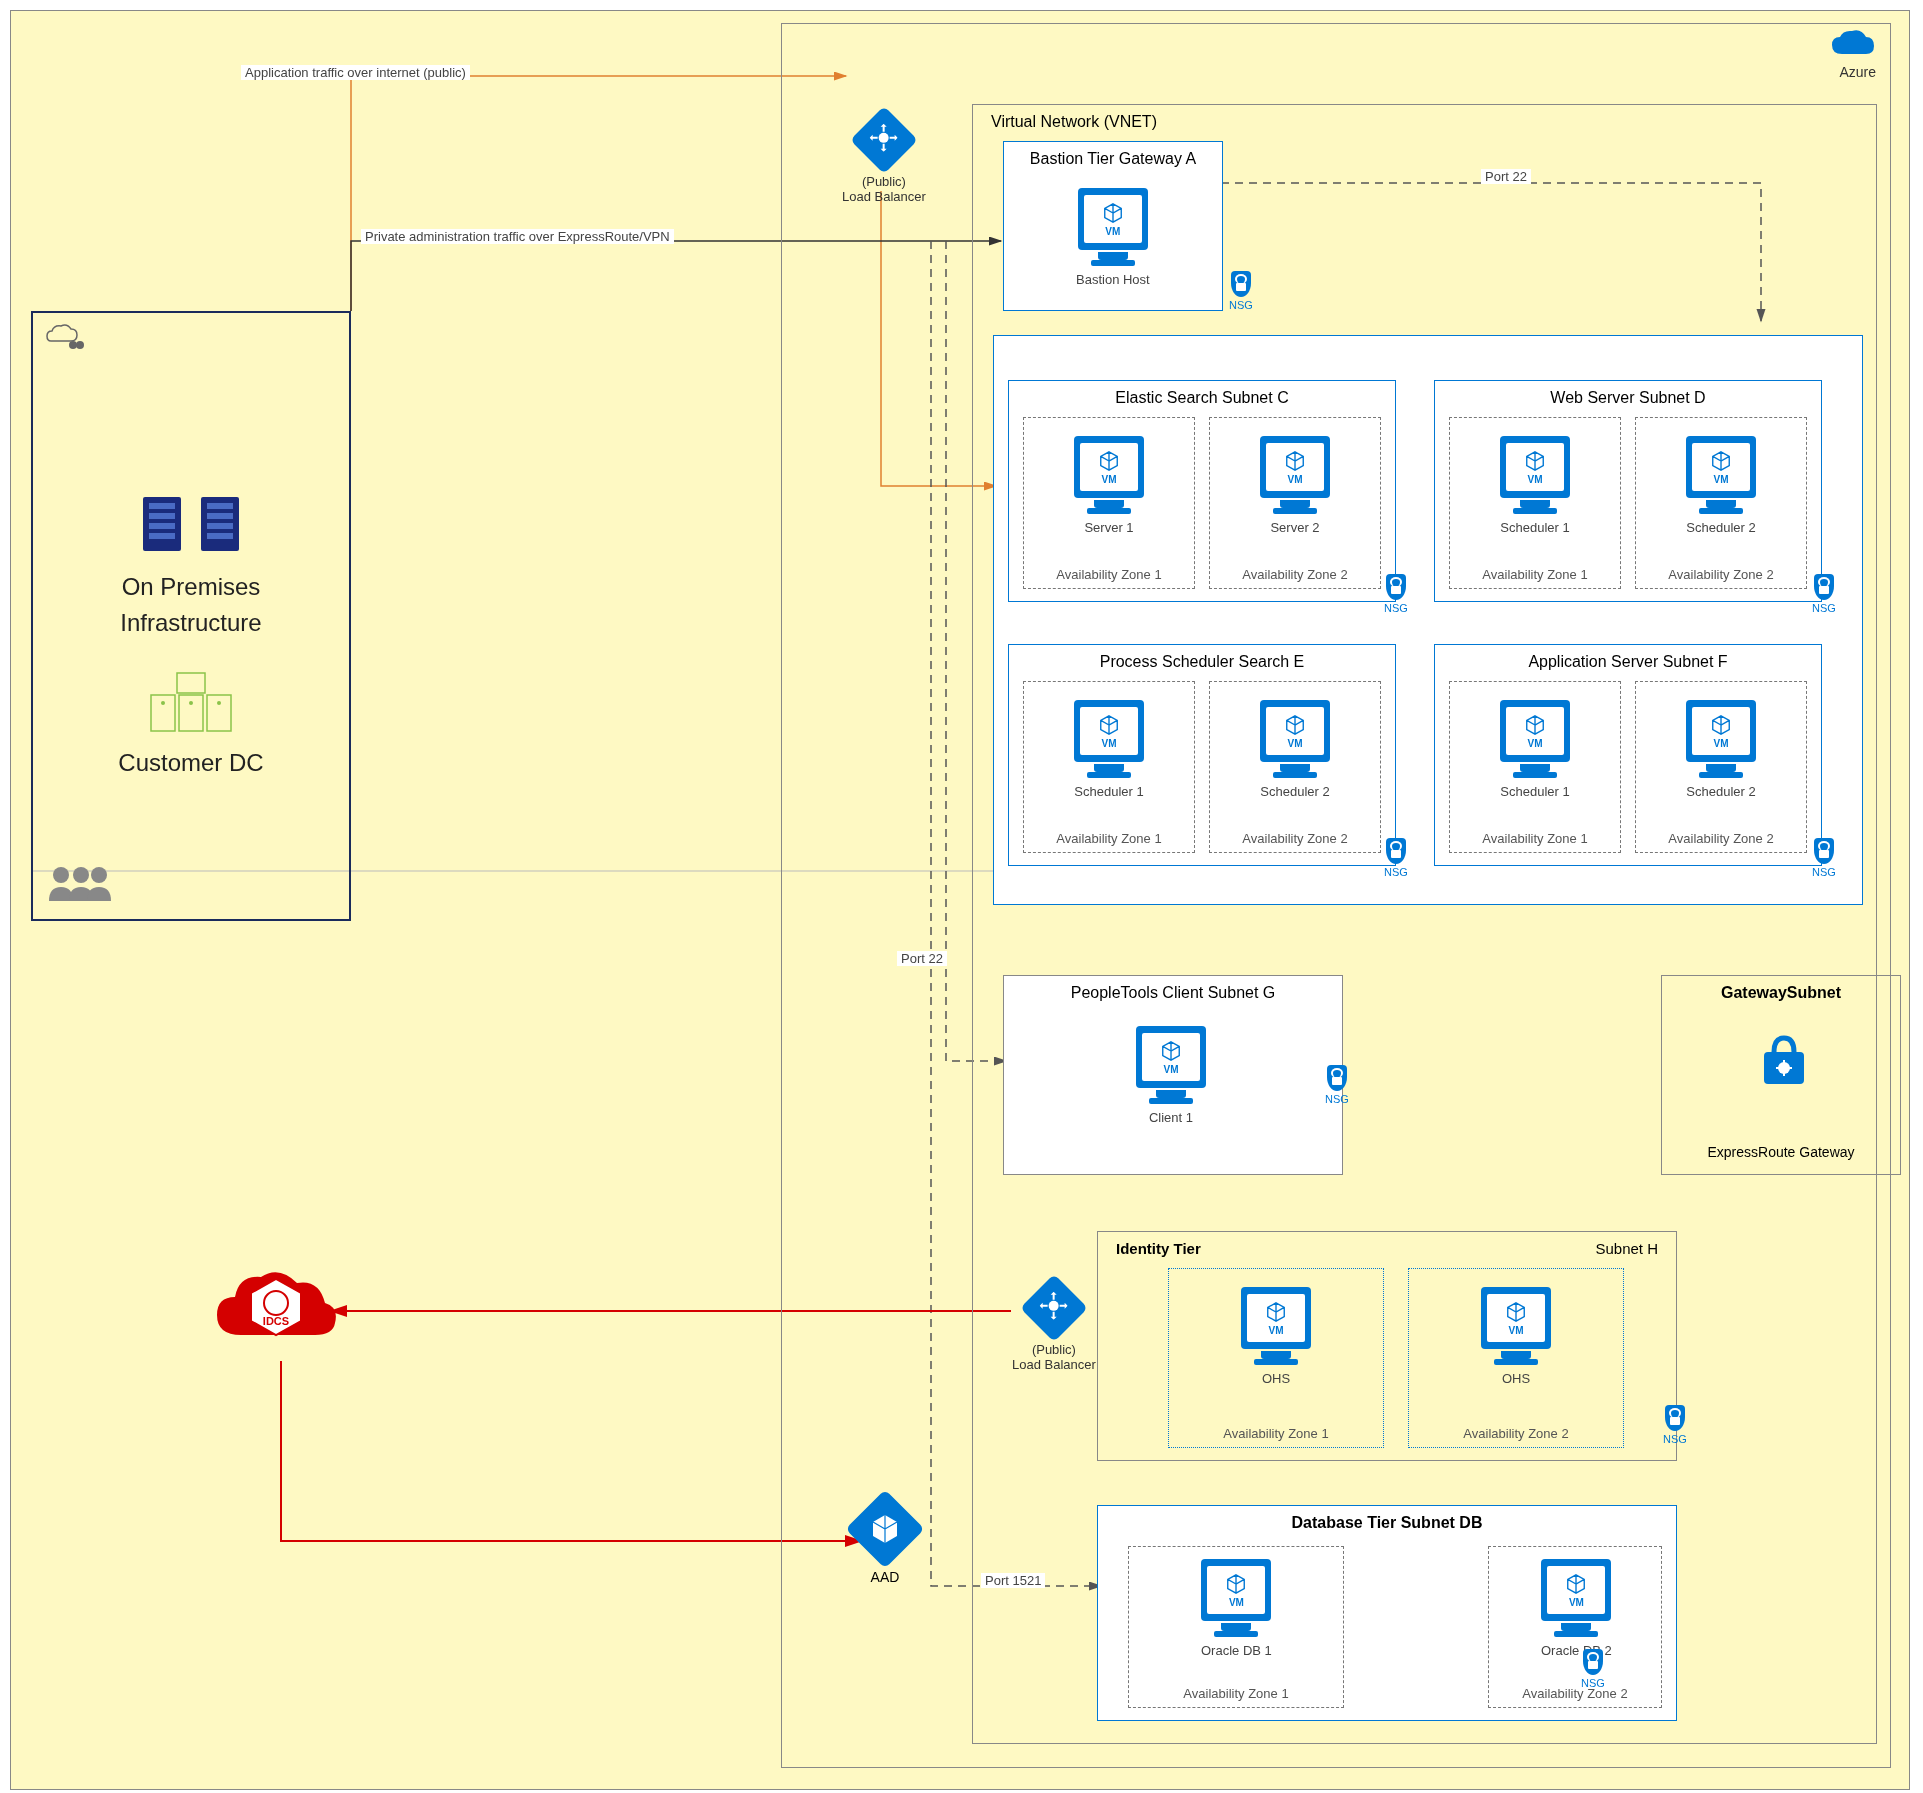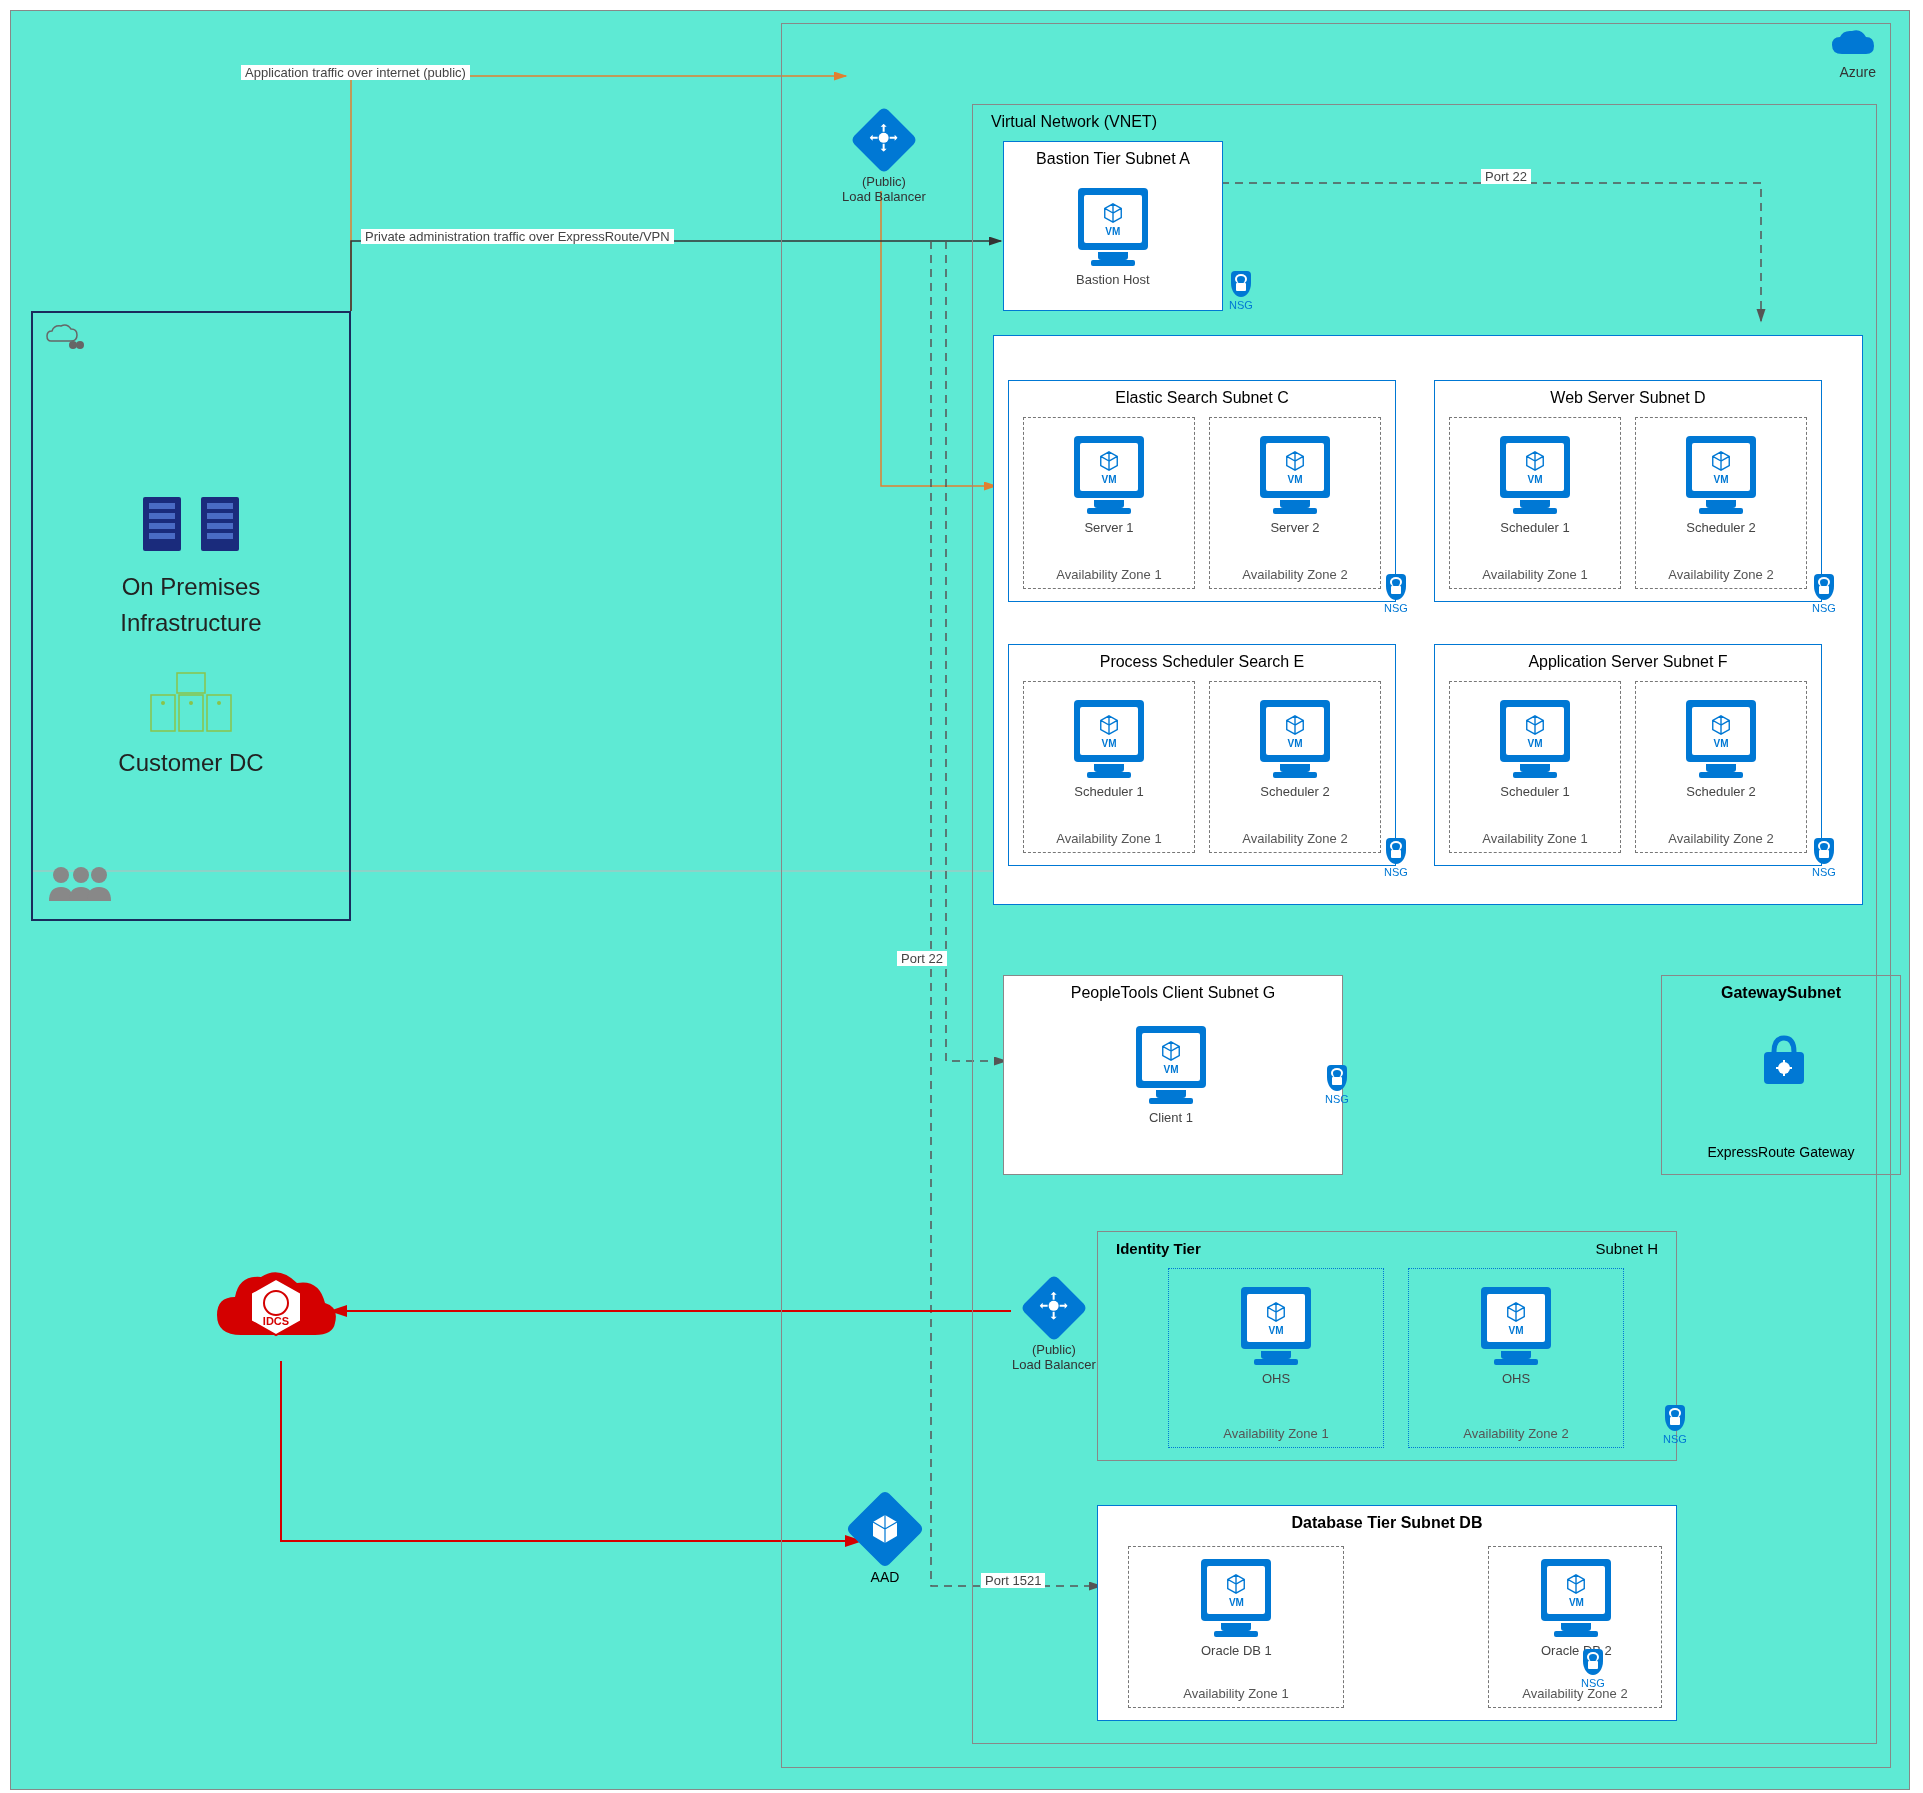--- a/index.html
+++ b/index.html
@@ -1,18 +1,18 @@
 <!DOCTYPE html>
 <html><head>
 <meta charset="utf-8">
 <style>
   * { box-sizing: border-box; margin: 0; padding: 0; }
   body { font-family: "Segoe UI", Arial, sans-serif; background: #fff; padding: 10px; width: 1923px; }
 
-  .outer-frame { border: 1px solid #888; width: 1900px; height: 1780px; position: relative; background: #5eead4; padding-left: 12px; }
+  .outer-frame { border: 1px solid #888; width: 1900px; height: 1780px; position: relative; background: #fef9c3; padding-left: 12px; }
 
   
   .azure-region { position: absolute; top: 12px; left: 770px; width: 1110px; height: 1745px; border: 1px solid #888; }
   .azure-label { position: absolute; top: 40px; right: 14px; font-size: 14px; color: #333; }
   .azure-cloud-icon { position: absolute; top: 4px; right: 14px; width: 48px; height: 32px; }
 
   
   .vnet { position: absolute; top: 80px; left: 190px; width: 905px; height: 1640px; border: 1px solid #888; }
   .vnet-label { position: absolute; top: 8px; left: 18px; font-size: 16px; }
 
@@ -202,21 +202,21 @@
             </svg></div>
         </div>
       <div class="lb-label" style="white-space:pre-line;">(Public)
 Load Balancer</div>
     </div>
 
     <div class="vnet">
       <div class="vnet-label">Virtual Network (VNET)</div>
 
       <div class="tier" style="top:36px; left:30px; width:220px; height:170px;">
-        <div class="tier-title">Bastion Tier     Subnet A</div>
+        <div class="tier-title">Bastion Tier     Gateway A</div>
         <div class="vm-unit" style="top:46px; left:72px;">
           <div class="vm-icon">
               <div class="vm-screen">
                 <svg class="vm-cube" viewBox="0 0 24 24">
                   <path d="M12 2 L21 7 L21 17 L12 22 L3 17 L3 7 Z M12 2 L12 12 L21 7 M12 12 L3 7 M12 12 L12 22" fill="none" stroke="#0078d4" stroke-width="1.5"></path>
                 </svg>
                 <div class="vm-text">VM</div>
               </div>
             </div>
           <div class="vm-label">Bastion Host</div>

